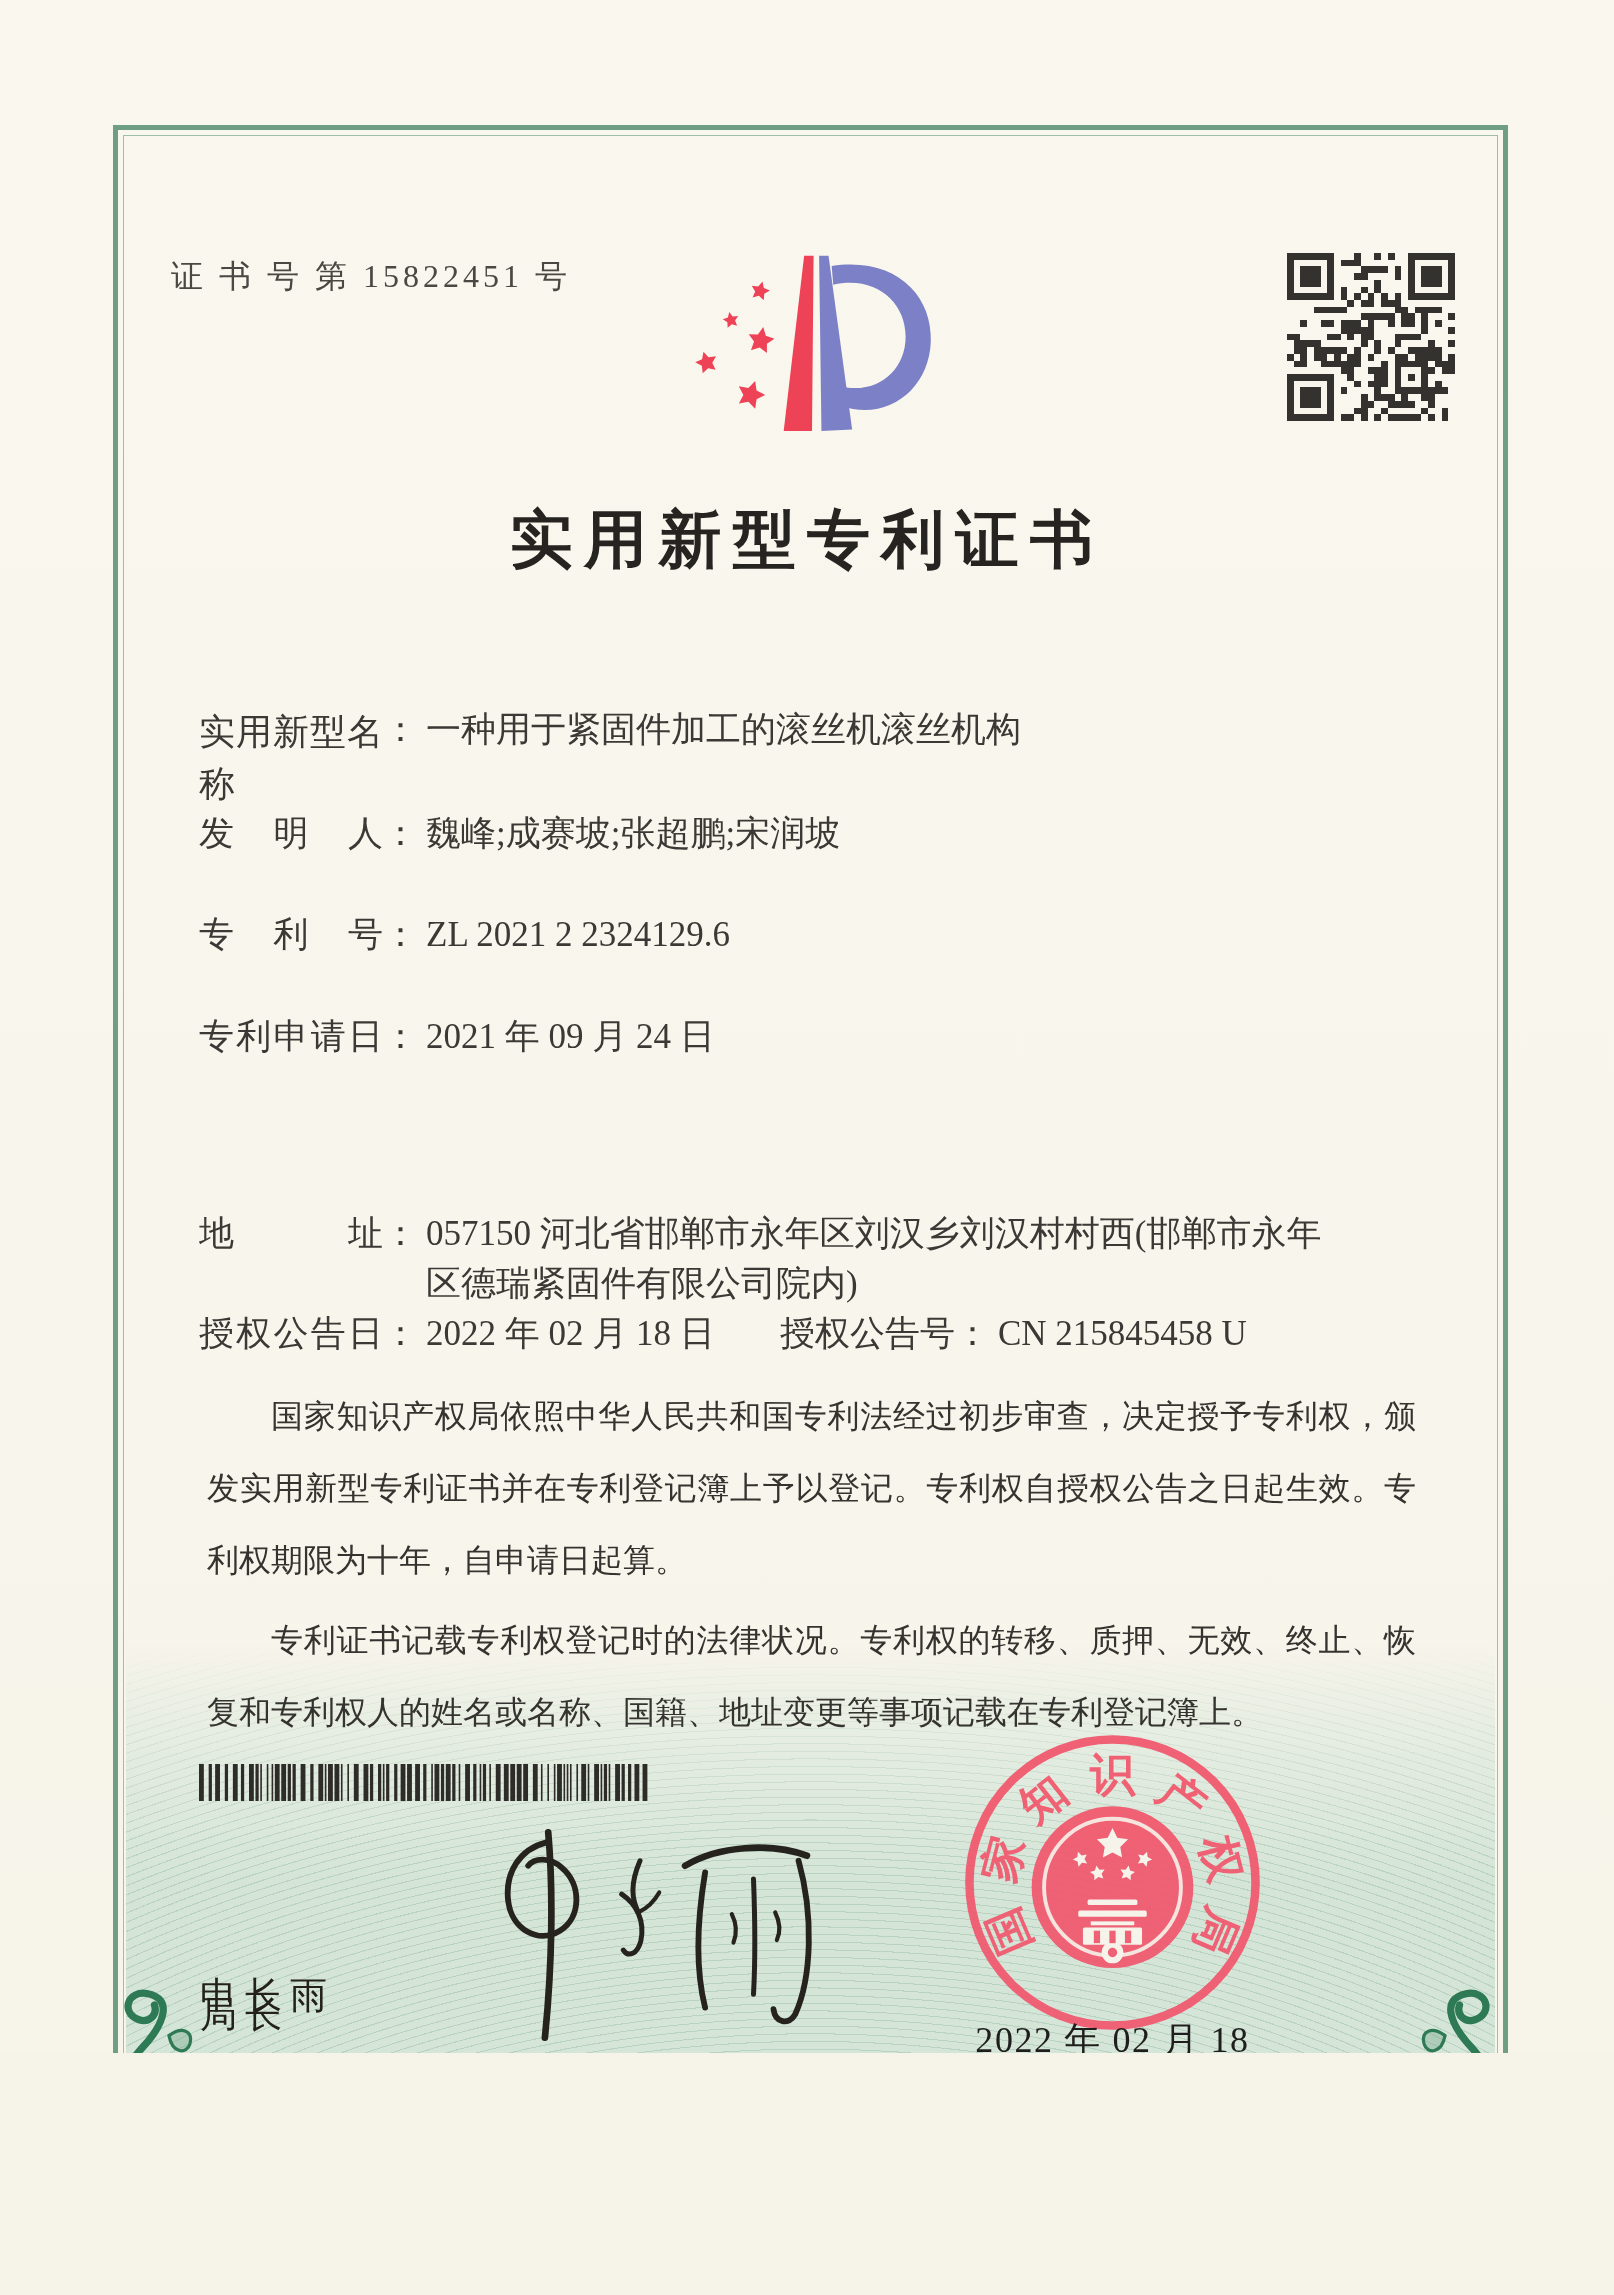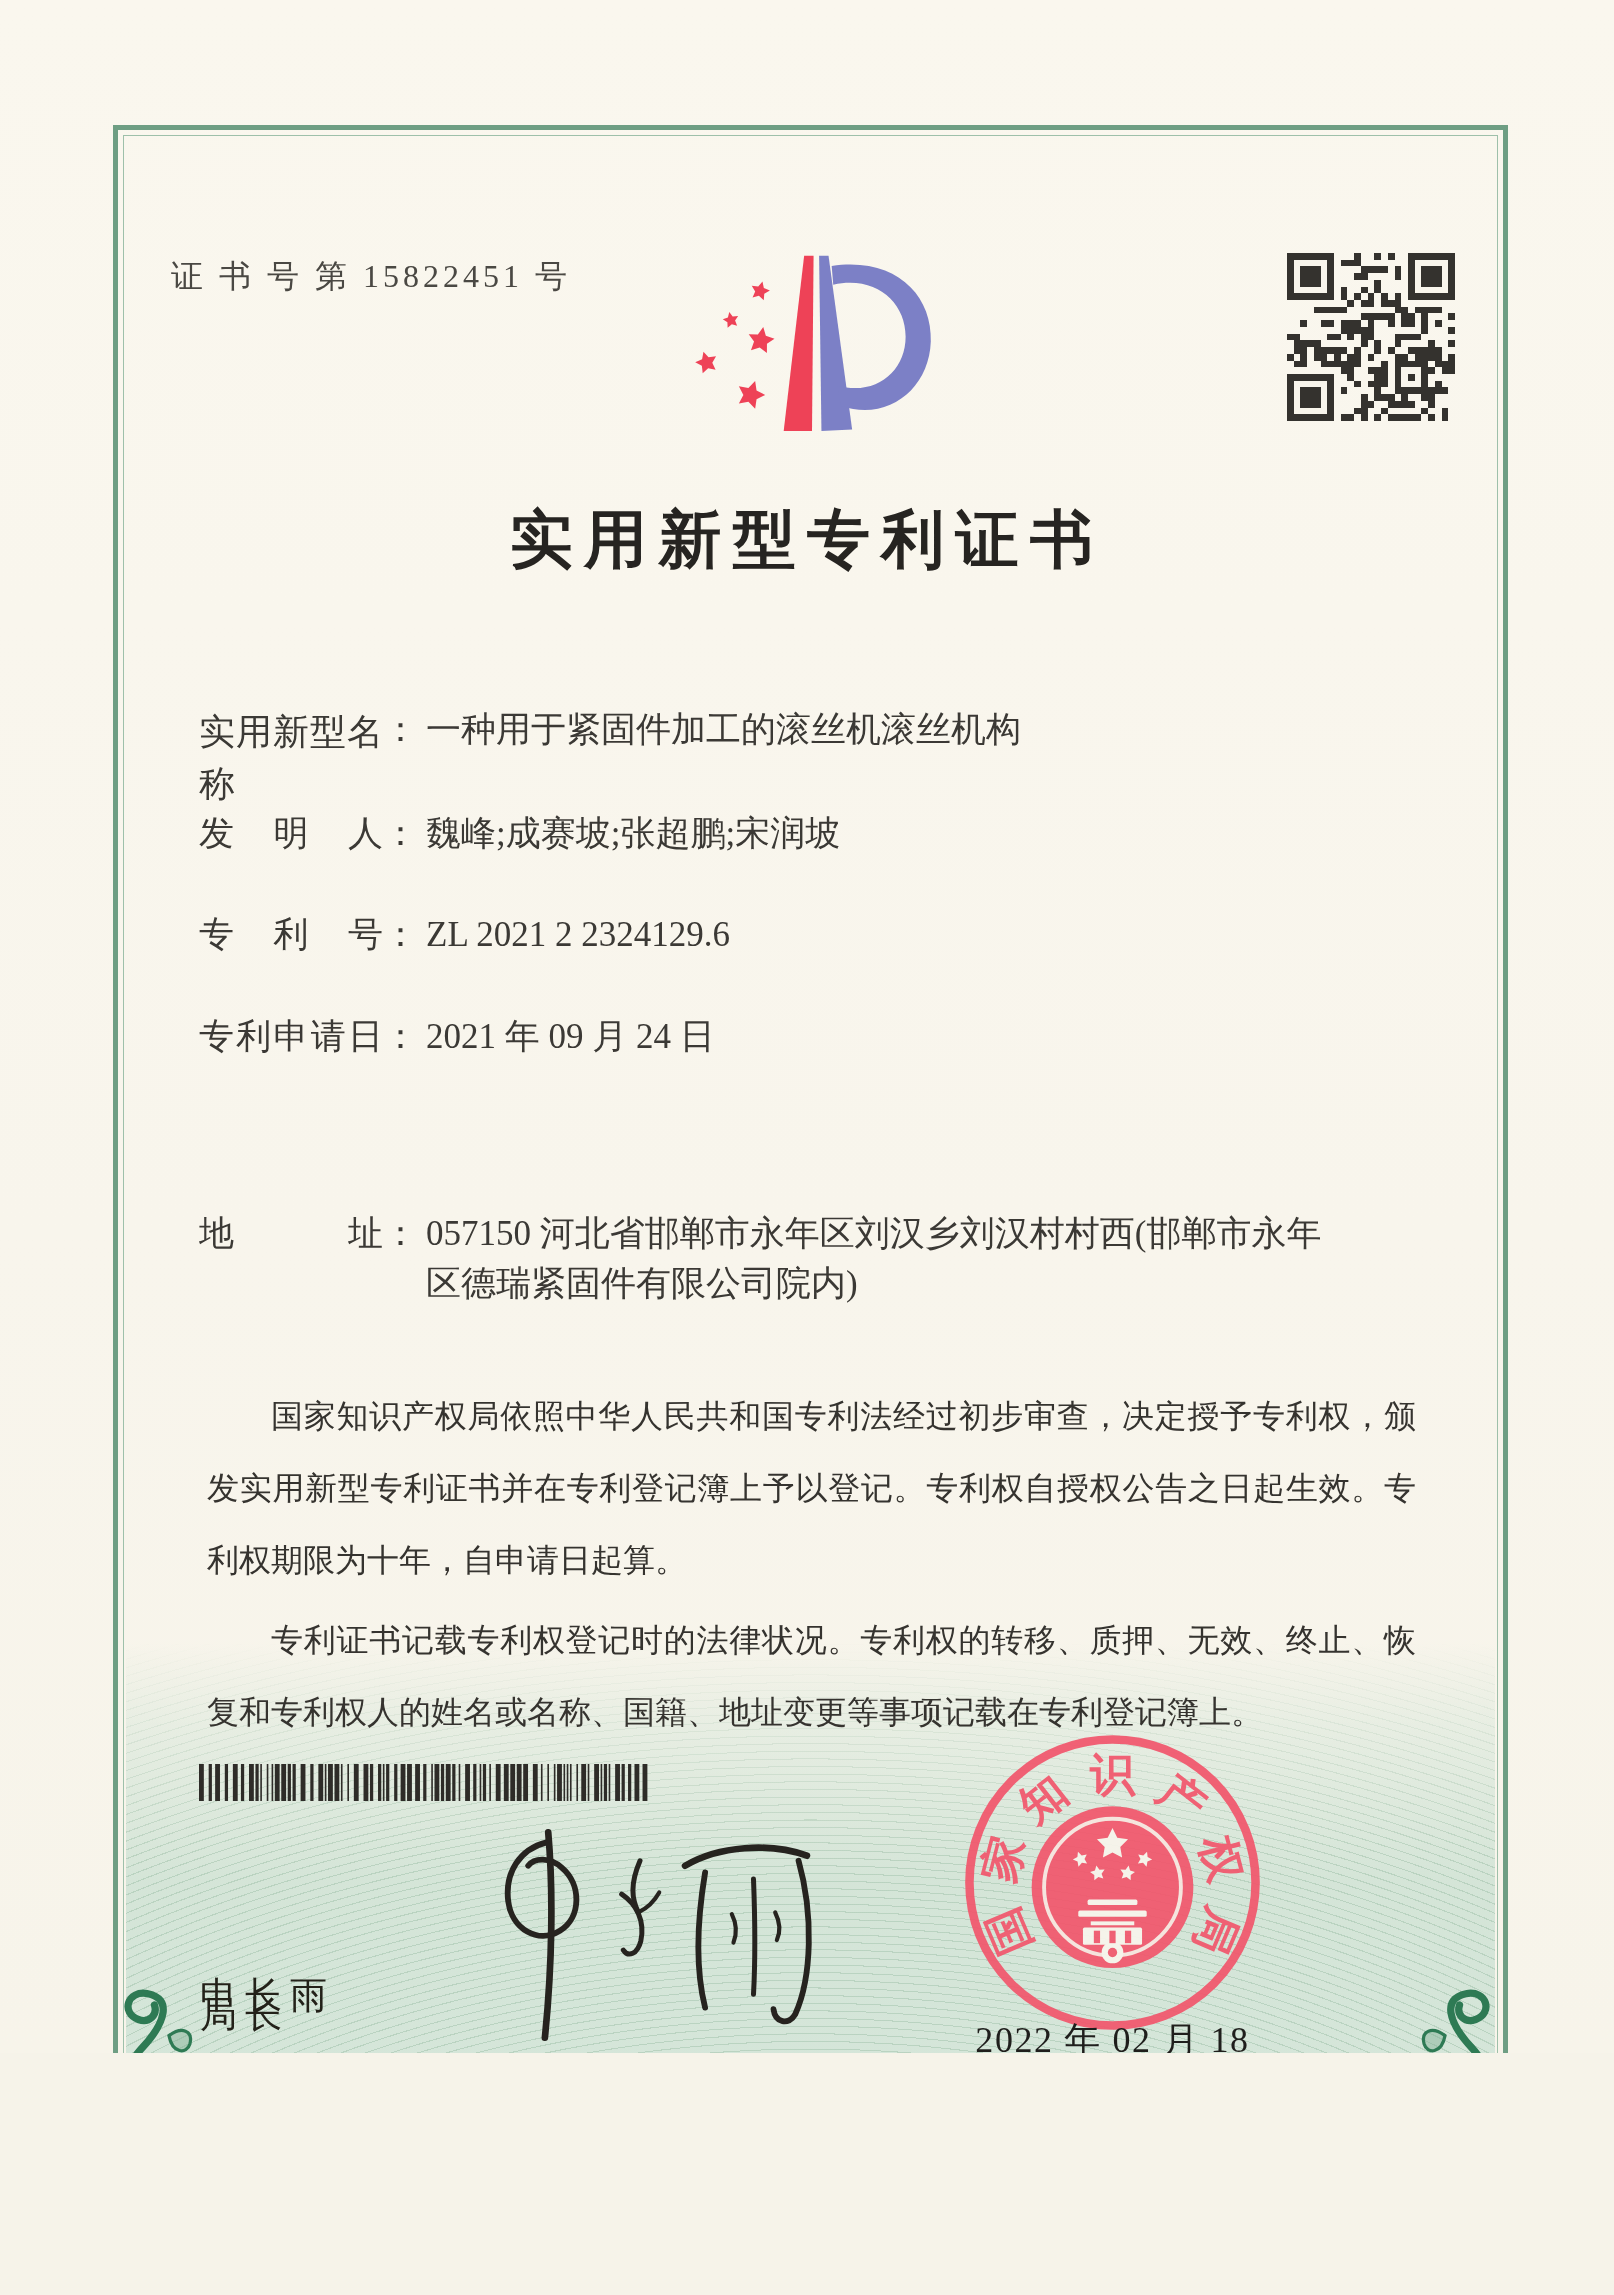--- a/index.html
+++ b/index.html
@@ -339,20 +339,26 @@
   </div>
   <div class="row r3">
     <span class="flabel">专利号</span><span class="fcolon">：</span><span class="fvalue">ZL 2021 2 2324129.6</span>
   </div>
   <div class="row r4">
     <span class="flabel">专利申请日</span><span class="fcolon">：</span><span class="fvalue">2021 年 09 月 24 日</span>
   </div>
   <div class="row r6">
     <span class="flabel">地址</span><span class="fcolon">：</span><span class="fvalue">057150 河北省邯郸市永年区刘汉乡刘汉村村西(邯郸市永年区德瑞紧固件有限公司院内)</span>
   </div>
+  <div class="row rgrant">
+    <span class="flabel">授权公告日</span><span class="fcolon">：</span><span class="fvalue">2022 年 02 月 18 日</span>
+    <span class="grant-right">
+      <span class="glabel">授权公告号</span><span class="fcolon">：</span><span>CN 215845458 U</span>
+    </span>
+  </div>
 
   <div class="paras">
     <p class="para1">国家知识产权局依照中华人民共和国专利法经过初步审查，决定授予专利权，颁发实用新型专利证书并在专利登记簿上予以登记。专利权自授权公告之日起生效。专利权期限为十年，自申请日起算。</p>
     <p class="para2">专利证书记载专利权登记时的法律状况。专利权的转移、质押、无效、终止、恢复和专利权人的姓名或名称、国籍、地址变更等事项记载在专利登记簿上。</p>
   </div>
 
   <svg class="barcode" viewBox="0 0 558 46" preserveAspectRatio="none">
     <g id="barcode-bars">
         <rect x="0" y="0" width="6" height="46"></rect>
         <rect x="12" y="0" width="4" height="46"></rect>

